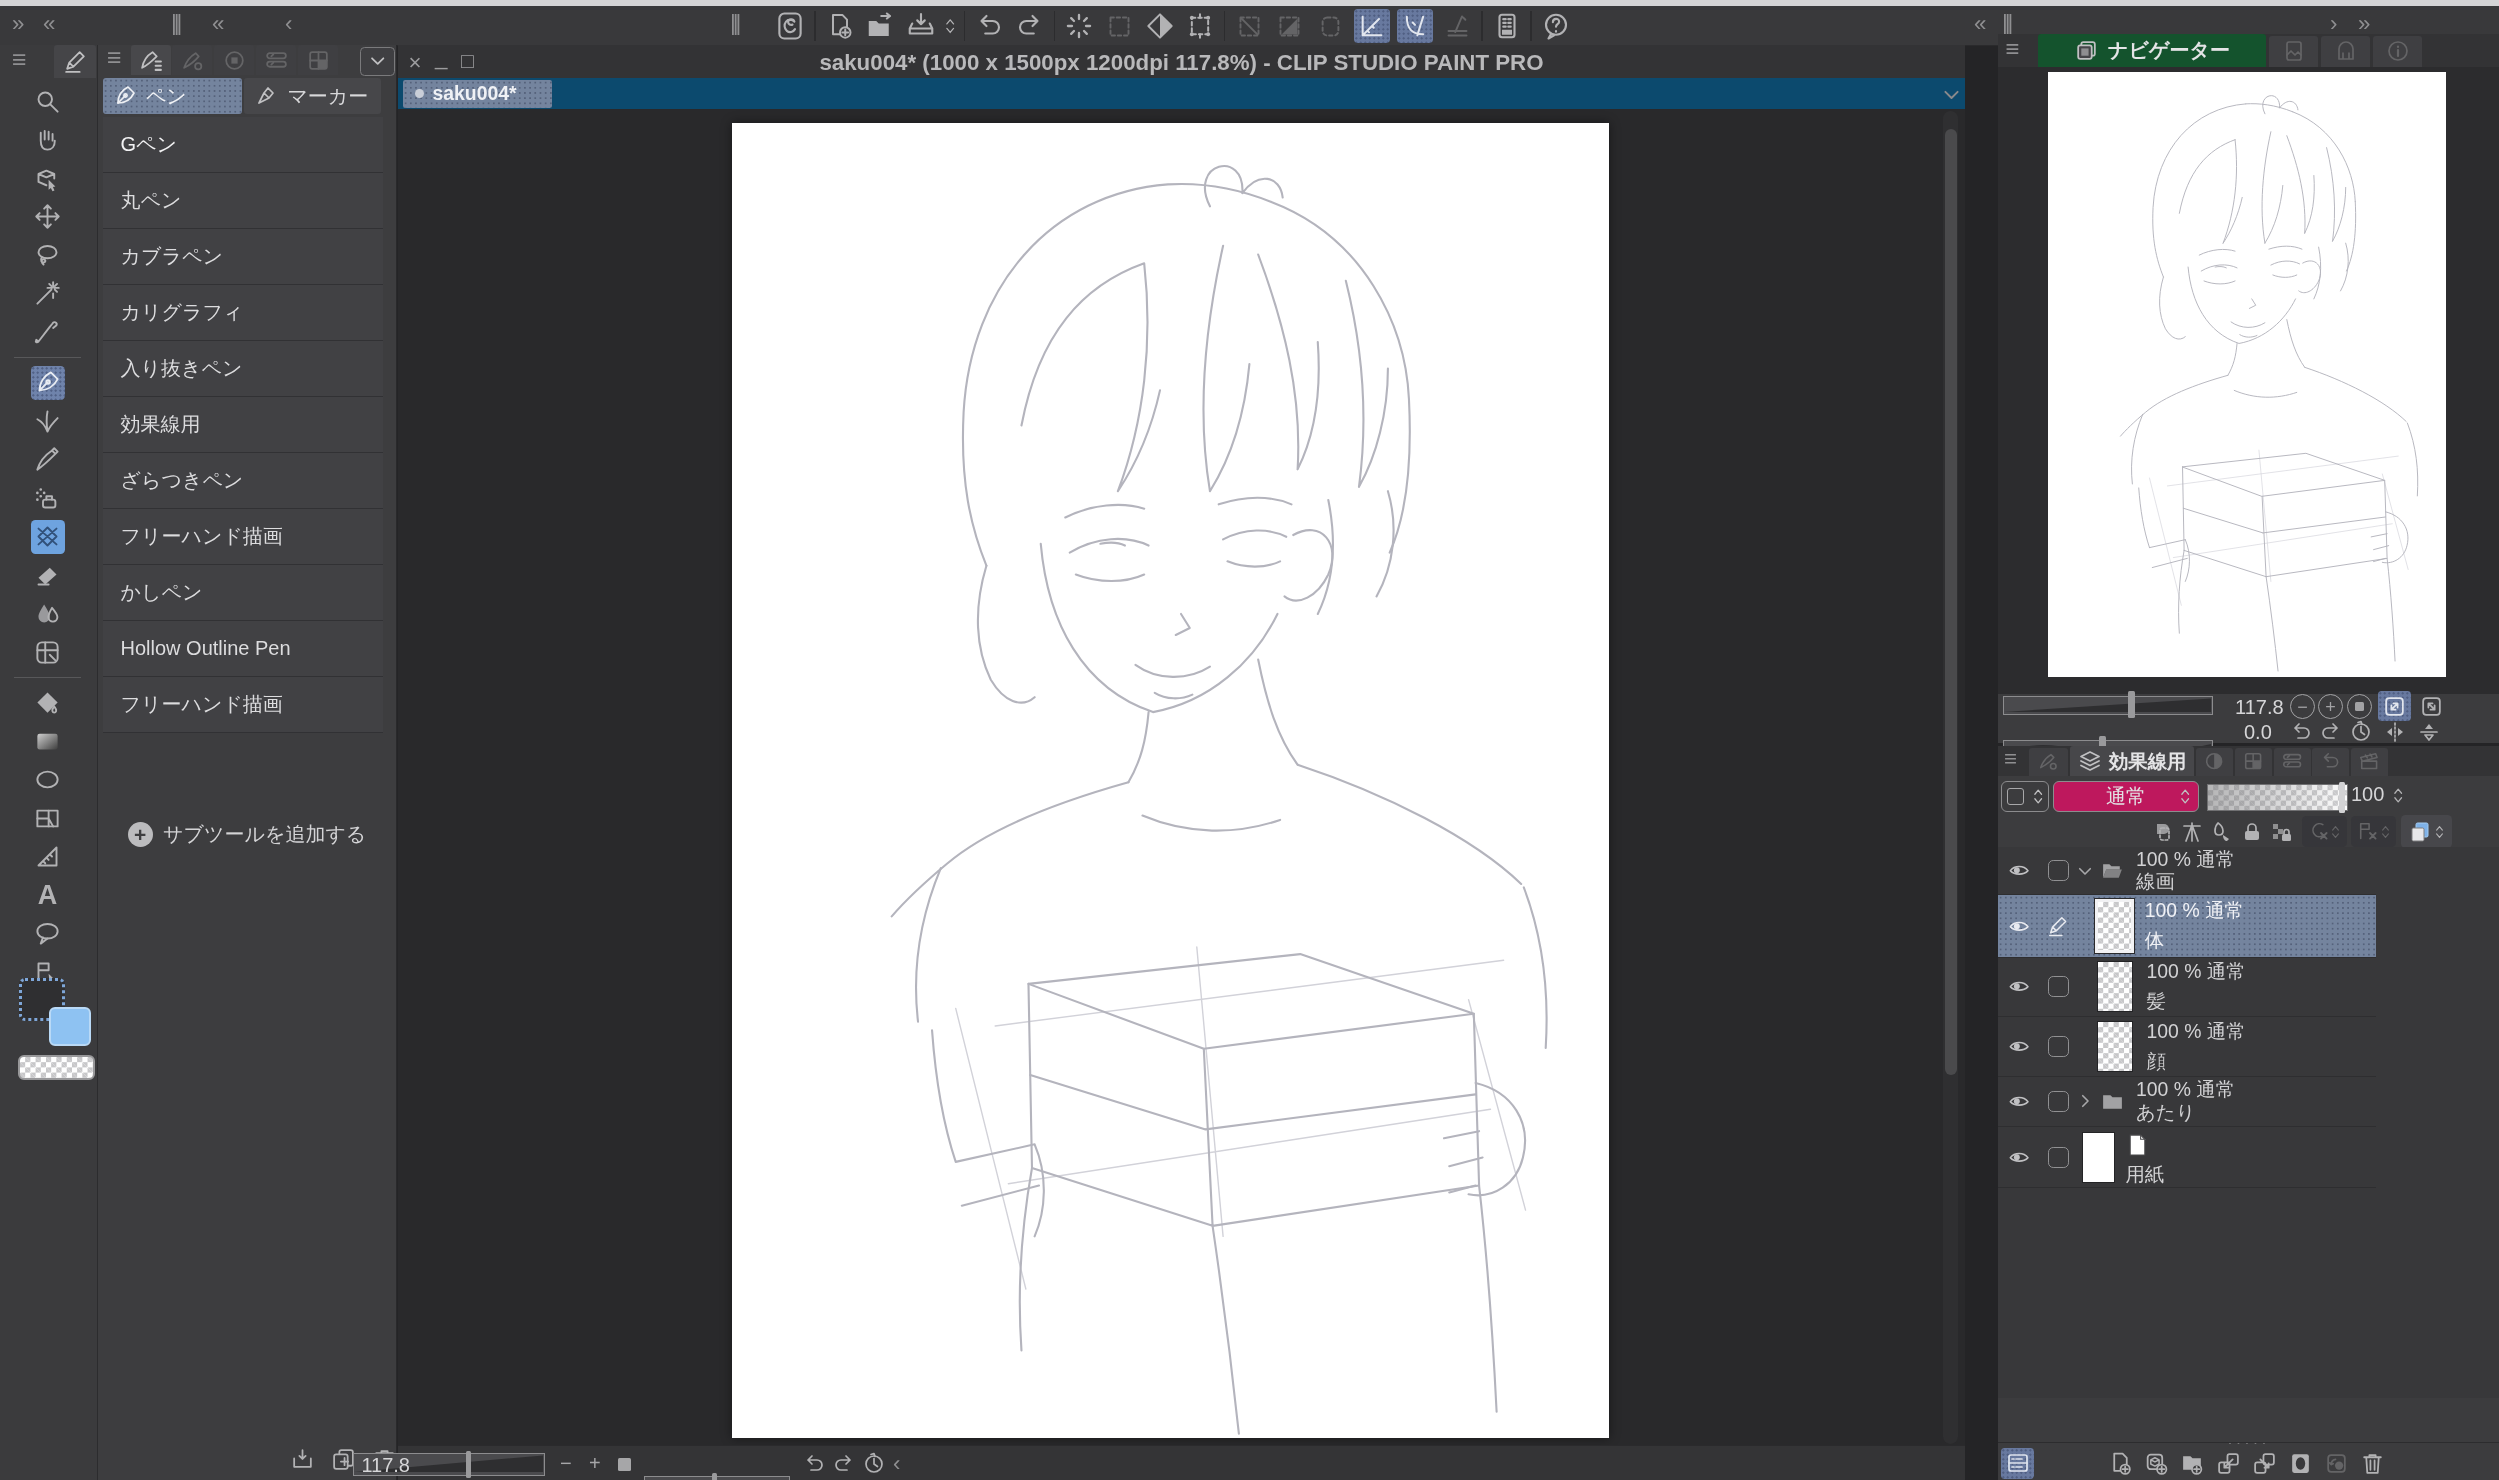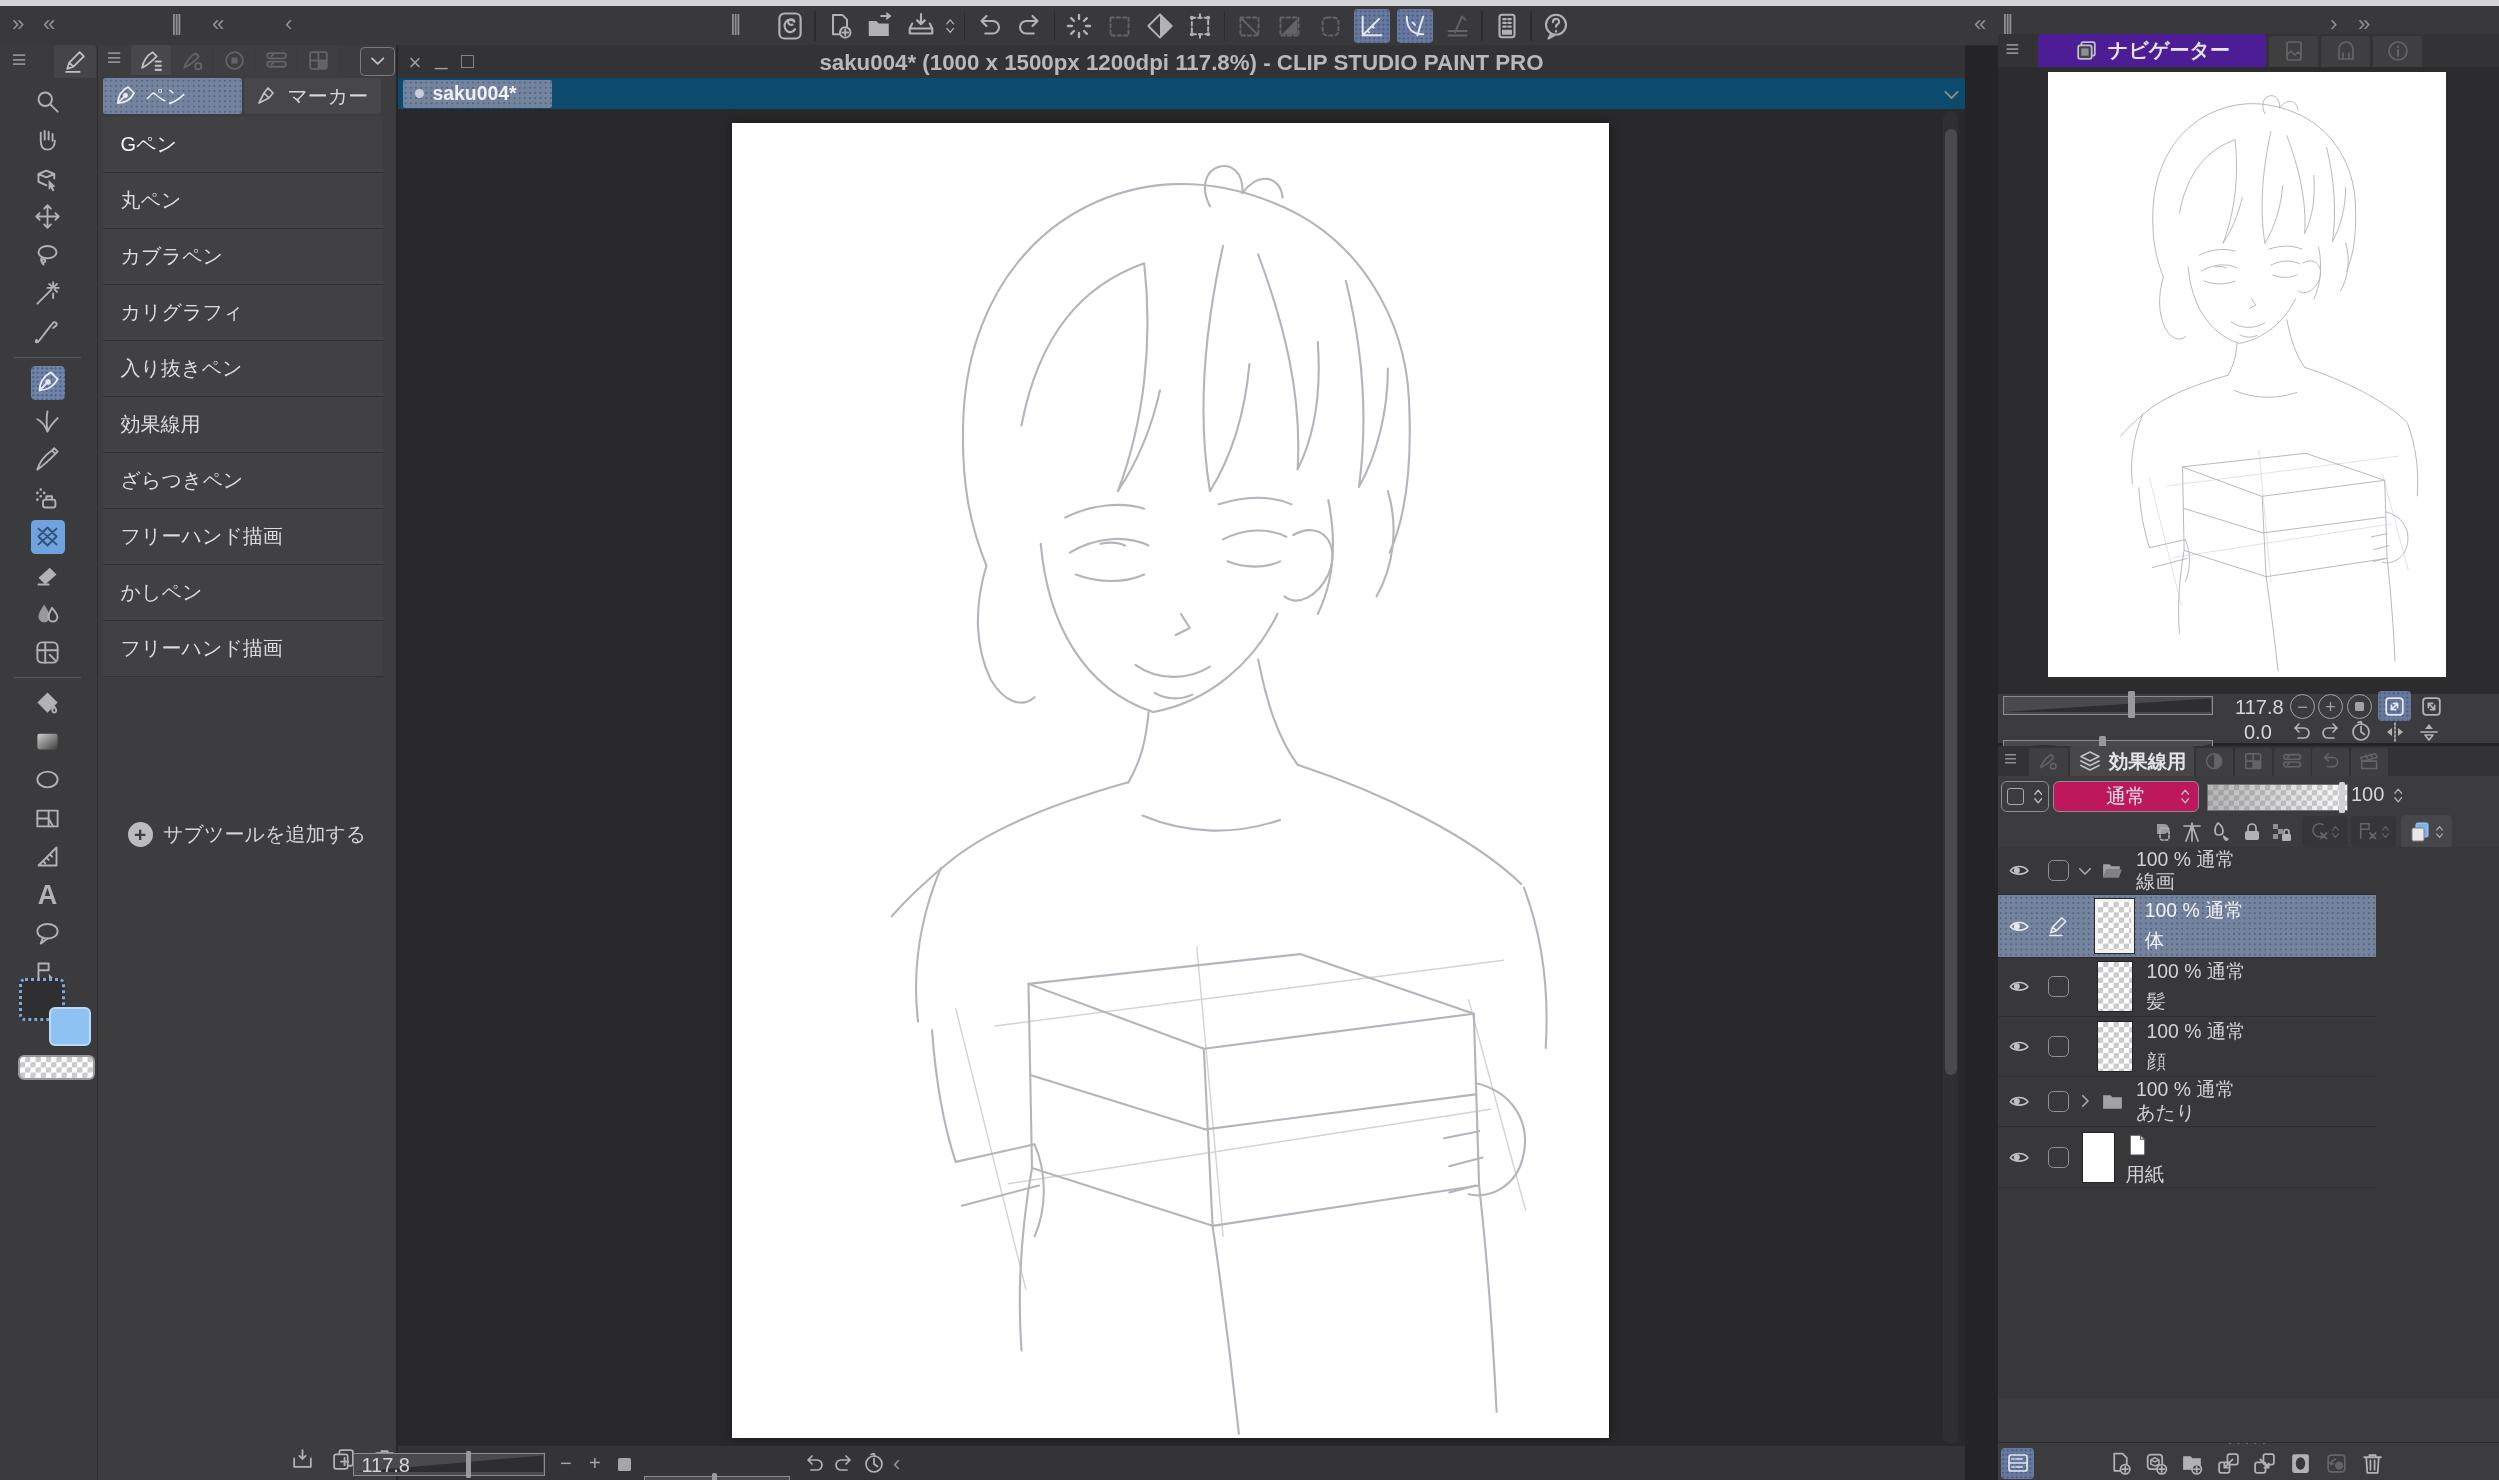--- a/index.html
+++ b/index.html
@@ -714,20 +714,23 @@
       <div class="subrow">
           <span>ざらつきペン</span>
         </div>
       <div class="subrow">
           <span>フリーハンド描画</span>
         </div>
       <div class="subrow">
           <span>かしペン</span>
         </div>
       <div class="subrow">
+          <span>Hollow Outline Pen</span>
+        </div>
+      <div class="subrow">
           <span>フリーハンド描画</span>
         </div>
     </div>
 
     <div class="abs" style="left:0;top:776px;width:298px;display:flex;align-items:center;justify-content:center;gap:10.4px;">
       <span class="icn" style="width:25px;height:25px;background:#bcbcbe;color:#3d3d3f;border-radius:50%;font-size:21px;font-weight:bold;">+</span>
       <span style="font-size:20px;color:#d4d4d6;">サブツールを追加する</span>
     </div>
 
     <div class="abs" style="left:190px;top:1400px;display:flex;gap:13.4px;">
@@ -815,21 +818,21 @@
             <use href="#i-resetrot"></use>
           </svg>
         </div>
       <span class="abs glyph" style="left:495px;top:7.4px;">‹</span>
     </div>
   </div>
 
   <div class="abs" style="left:1998px;top:34px;width:501px;height:709px;background:#3c3c3e;">
     <div class="abs" style="left:0;top:0;width:501px;height:33px;background:#333335;">
       <span class="abs glyph" style="left:7.4px;top:3px;font-size:24px;">≡</span>
-      <div class="abs tabtop" style="left:40px;top:0;width:228px;height:33px;background:#4c1d95;gap:9px;">
+      <div class="abs tabtop" style="left:40px;top:0;width:228px;height:33px;background:#14532d;gap:9px;">
         <svg class="s" width="25" height="25" viewBox="0 0 34 34">
             <use href="#i-stack"></use>
           </svg>
         <span style="font-size:20px;font-weight:bold;color:#e4e4e6;">ナビゲーター</span>
       </div>
       <div class="abs tabtop" style="left:271px;top:1.5px;width:49px;height:31px;">
           <svg class="s gray" width="24" height="24" viewBox="0 0 32 32">
             <use href="#i-photo"></use>
           </svg>
         </div>

